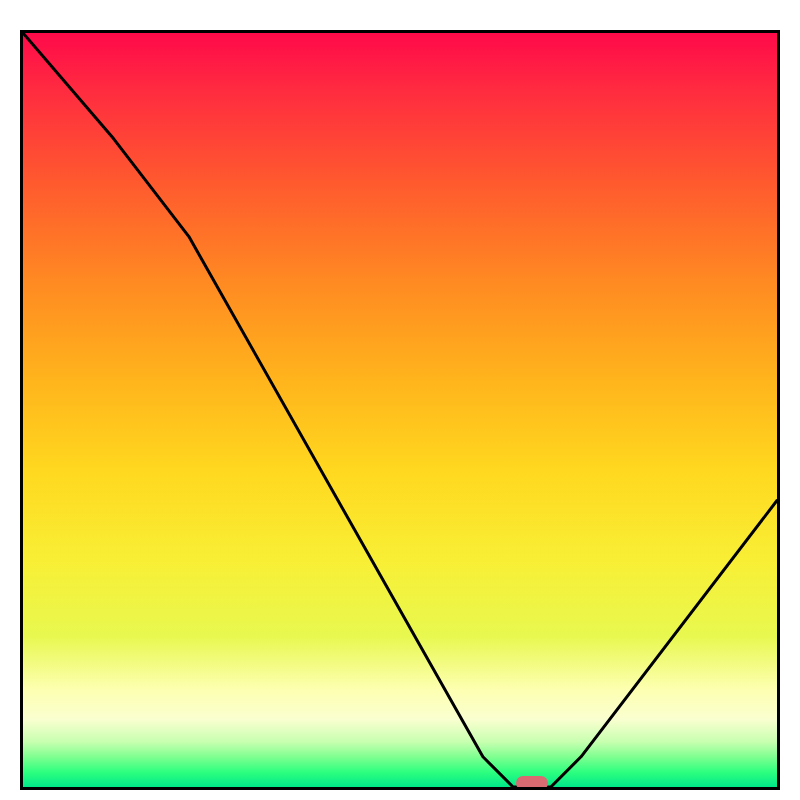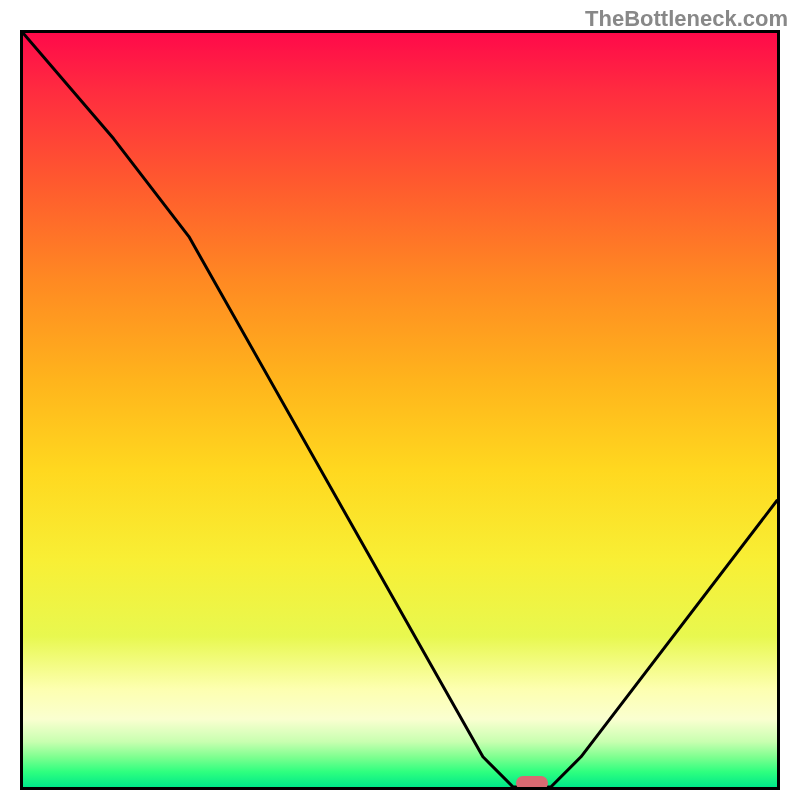--- a/index.html
+++ b/index.html
@@ -72,21 +72,20 @@
     border-radius: 7px;
     background: #d86a72;
     transform: translate(-50%, -50%);
     z-index: 5;
   }
 </style>
 </head>
 <body>
 
 <div class="container">
-  <div class="watermark">TheBottleneck.com</div>
   <div class="frame">
     <div class="gradient"></div>
     <svg class="curve" viewBox="0 0 754 754" preserveAspectRatio="none">
       <path id="curve-path" d="M0.0 0.0 L90.5 105.6 L165.9 203.6 L459.9 723.8 L490.1 754.0 L527.8 754.0 L558.0 723.8 L754.0 467.5 " fill="none" stroke="#000000" stroke-width="3" stroke-linejoin="round" stroke-linecap="round"></path>
     </svg>
     <div class="marker" id="marker" style="left: 508.95px; top: 750px; background: rgb(216, 106, 114);"></div>
   </div>
 </div>
 
 </body></html>

